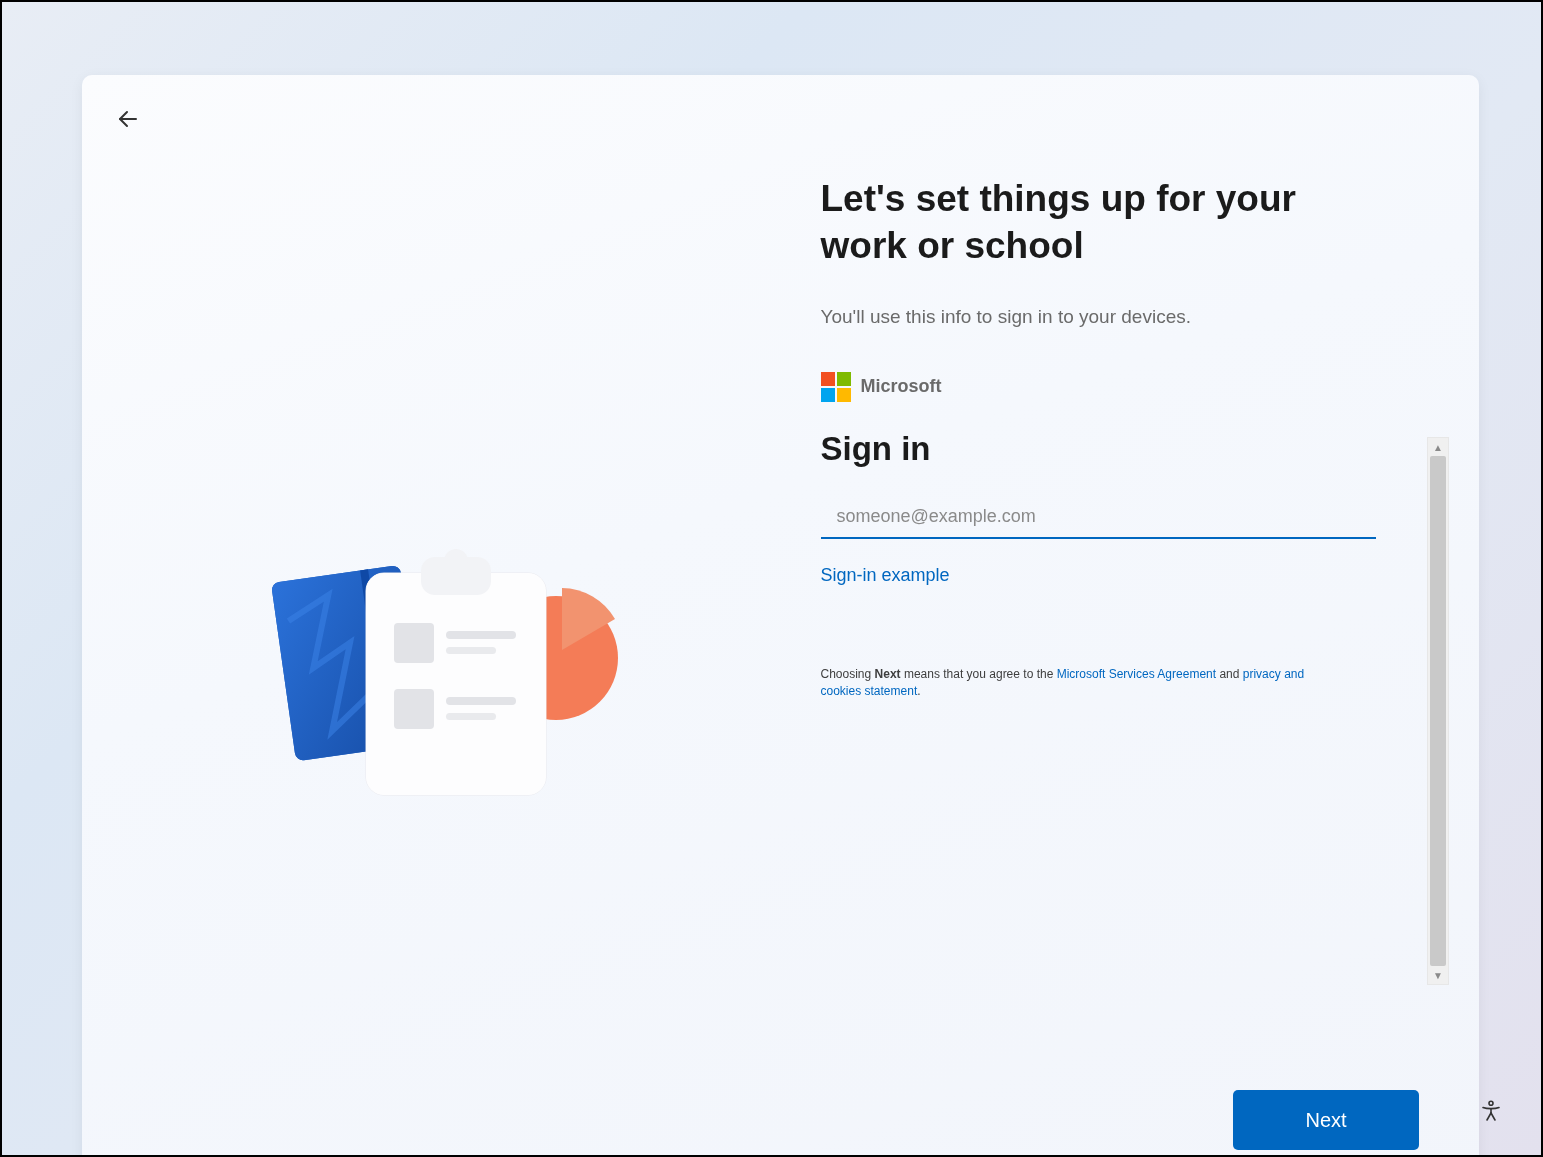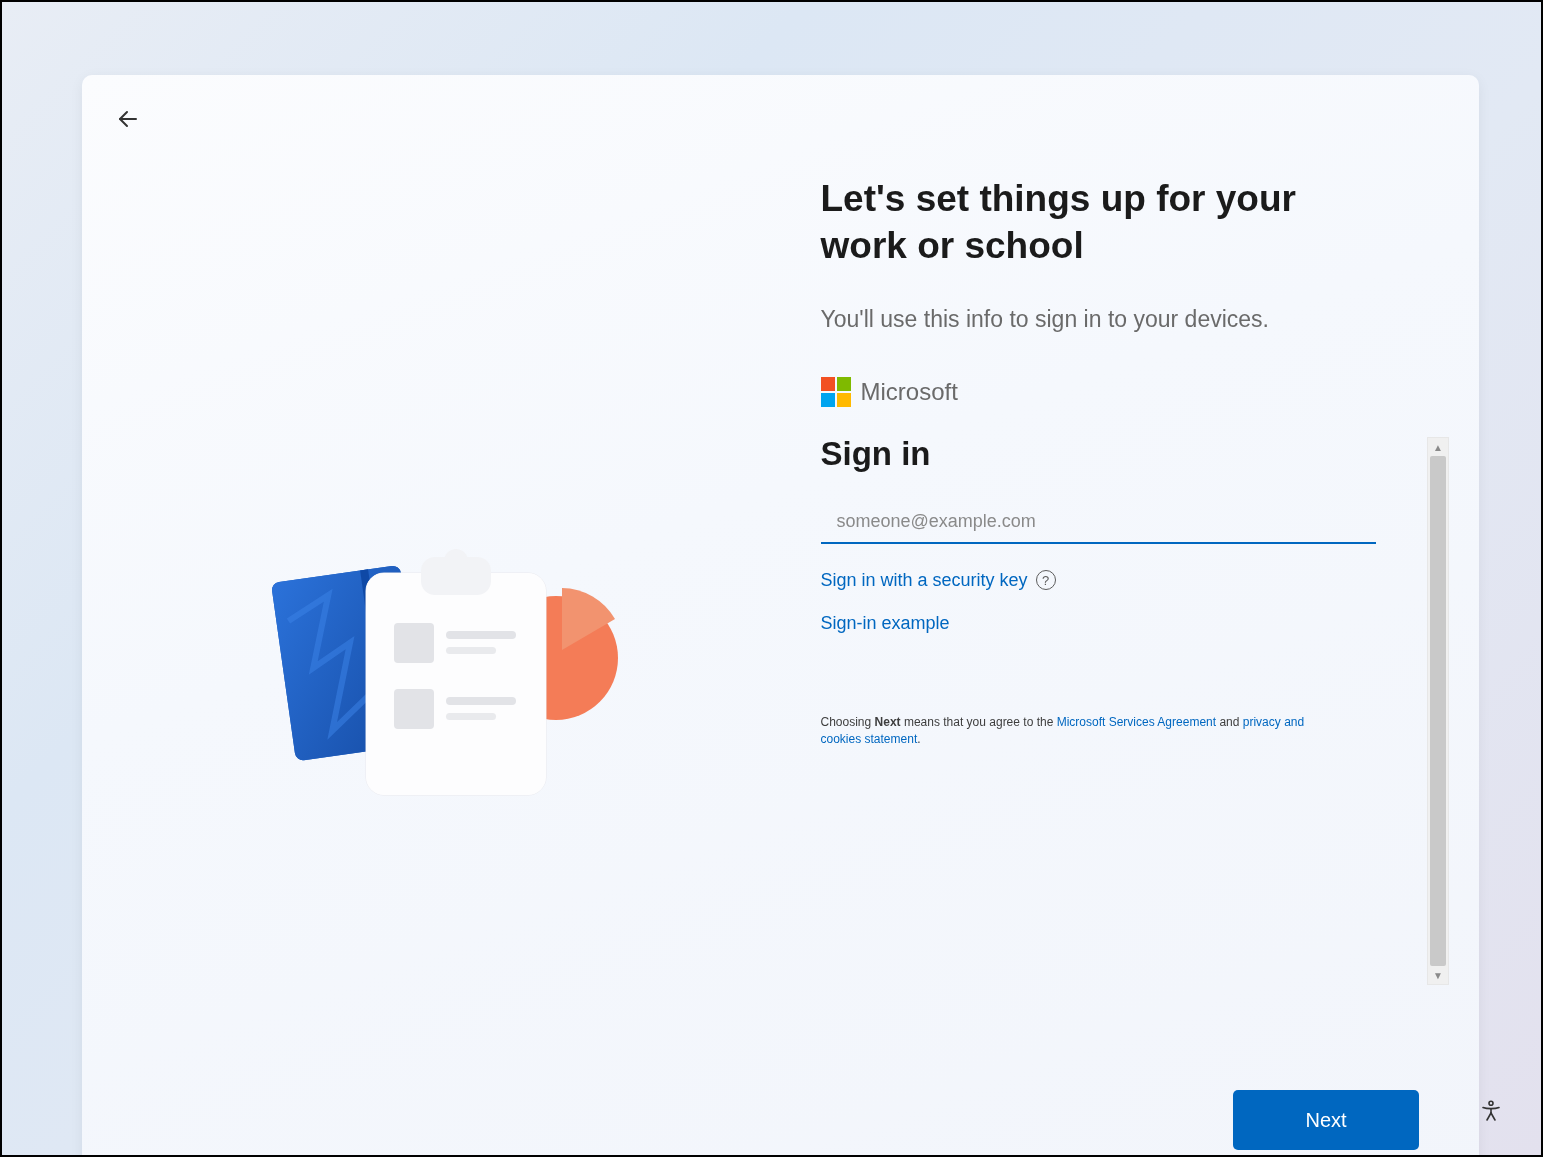--- a/index.html
+++ b/index.html
@@ -60,21 +60,21 @@
   }
   .title {
     font-size: 37px;
     font-weight: 600;
     color: #1b1b1b;
     line-height: 1.28;
     max-width: 520px;
     margin-bottom: 30px;
   }
   .subtitle {
-    font-size: 23px;
+    font-size: 19px;
     color: #6a6a6a;
     margin-bottom: 44px;
     margin-top: 36px;
   }
 
   .scroll-area {
     position: relative;
     width: 560px;
     padding-right: 5px;
   }
@@ -91,23 +91,23 @@
     grid-template-columns: 1fr 1fr;
     grid-template-rows: 1fr 1fr;
     gap: 2px;
   }
   .ms-logo div { width: 100%; height: 100%; }
   .ms-logo .tl { background: #f25022; }
   .ms-logo .tr { background: #7fba00; }
   .ms-logo .bl { background: #00a4ef; }
   .ms-logo .br { background: #ffb900; }
   .ms-brand {
-    font-size: 24px;
+    font-size: 18px;
     color: #6a6a6a;
-    font-weight: 400;
+    font-weight: 700;
   }
 
   .sign-in-heading {
     font-size: 33px;
     font-weight: 600;
     color: #1b1b1b;
     margin-bottom: 30px;
   }
 
   .email-input {
@@ -292,24 +292,20 @@
             <div class="bl"></div>
             <div class="br"></div>
         </div>
         <span class="ms-brand">Microsoft</span>
       </div>
 
       <h2 class="sign-in-heading">Sign in</h2>
 
       <input type="text" class="email-input" placeholder="someone@example.com" style="">
 
-      <div class="link-row">
-        <a class="link">Sign in with a security key</a>
-        <span class="help-circle">?</span>
-      </div>
 
       <div class="link-row">
         <a class="link">Sign-in example</a>
       </div>
 
       <p class="consent-text">
         <span>Choosing </span><span class="bold">Next</span><span> means that you agree to the </span><a class="linksmall">Microsoft Services Agreement</a><span> and </span><a class="linksmall">privacy and cookies statement</a><span>.</span>
       </p>
 
     </div>

